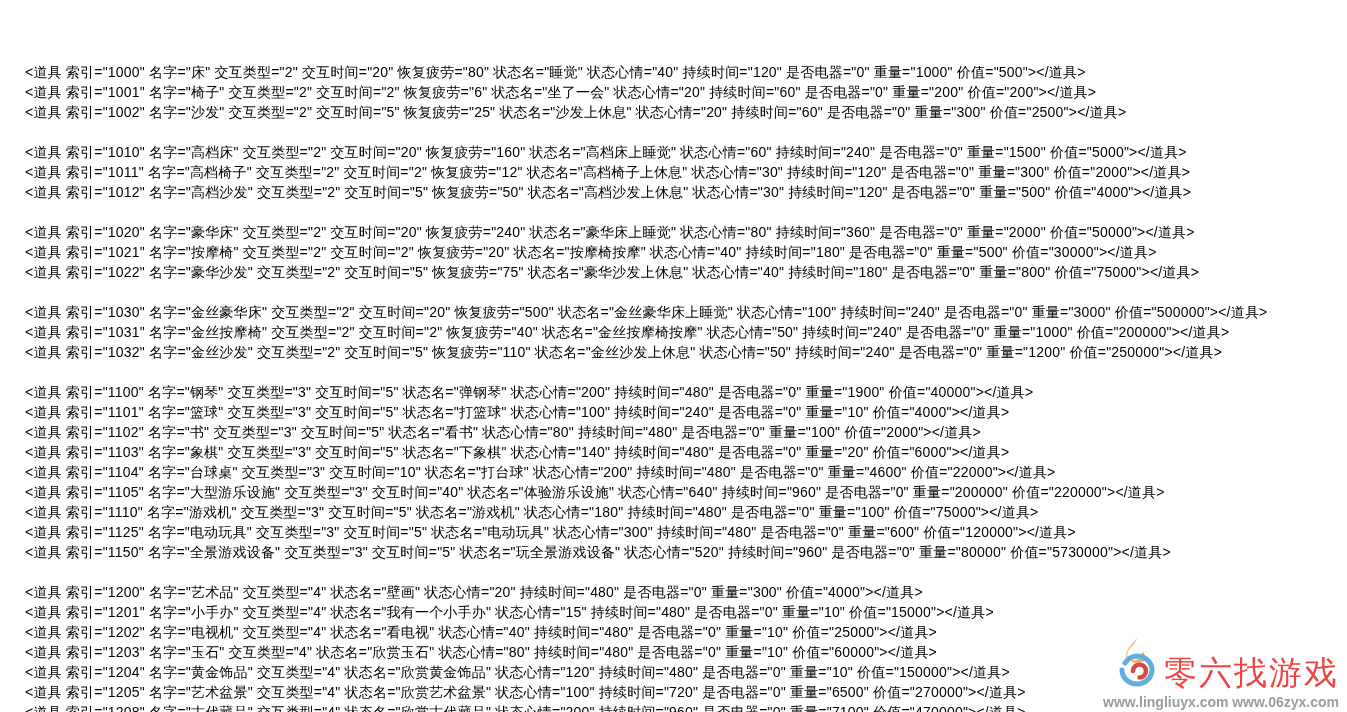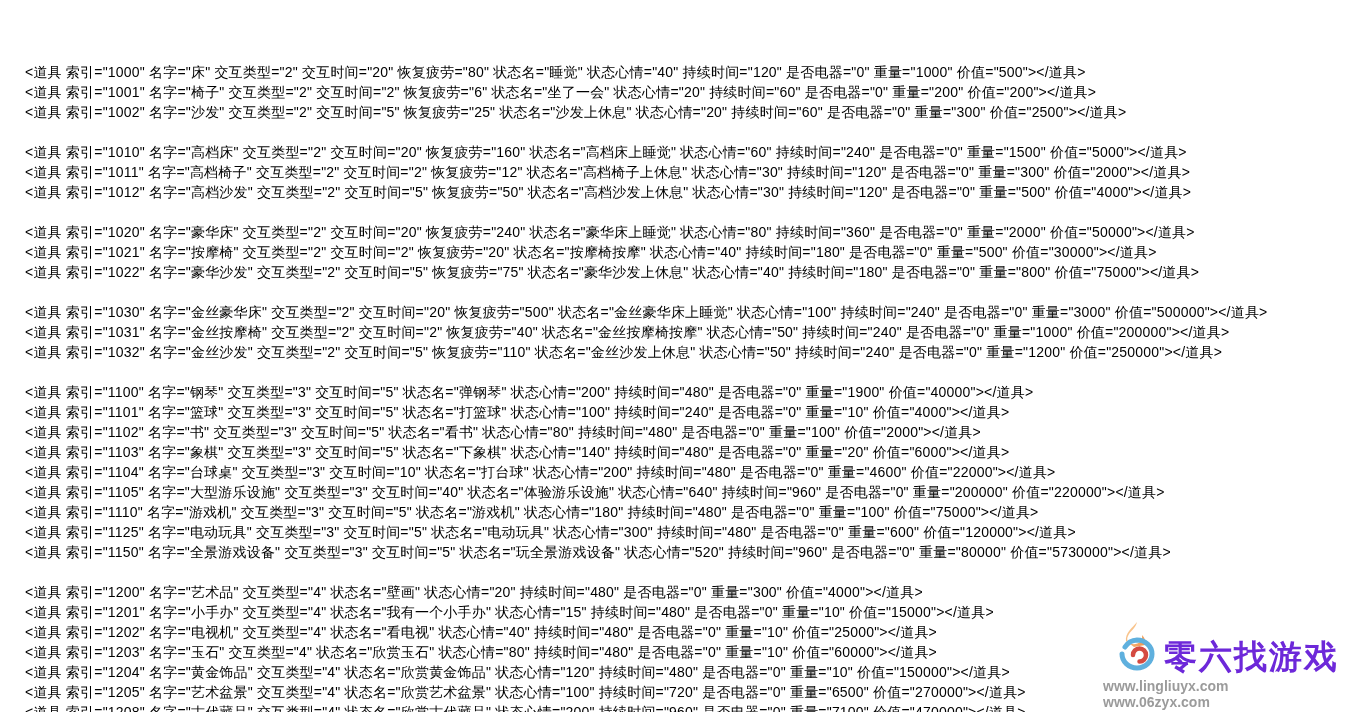--- a/index.html
+++ b/index.html
@@ -38,38 +38,37 @@
     width: 236px;
     user-select: none;
   }
   .wm-top {
     display: flex;
     align-items: flex-end;
     justify-content: flex-end;
     gap: 6px;
   }
   .wm-title {
-    color: #6d28d9;
-    font-weight: 700;
+    color: #ef4444;
+    font-weight: 400;
     font-size: 33px;
     line-height: 1;
     letter-spacing: 2px;
     white-space: nowrap;
     padding-bottom: 2px;
   }
   .wm-urls {
     display: flex;
     justify-content: space-between;
     margin-top: 3px;
     color: #9b9b9b;
     font-weight: 700;
     font-size: 14px;
     line-height: 16px;
     white-space: nowrap;
-    flex-direction: column;
   }
   .wm-icon { flex: 0 0 auto; }
 </style>
 </head>
 <body>
 
 <div class="file-text">
   <div id="groups-container"><div class="group"><div class="line">&lt;道具 索引="1000" 名字="床" 交互类型="2" 交互时间="20" 恢复疲劳="80" 状态名="睡觉" 状态心情="40" 持续时间="120" 是否电器="0" 重量="1000" 价值="500"&gt;&lt;/道具&gt;</div><div class="line">&lt;道具 索引="1001" 名字="椅子" 交互类型="2" 交互时间="2" 恢复疲劳="6" 状态名="坐了一会" 状态心情="20" 持续时间="60" 是否电器="0" 重量="200" 价值="200"&gt;&lt;/道具&gt;</div><div class="line">&lt;道具 索引="1002" 名字="沙发" 交互类型="2" 交互时间="5" 恢复疲劳="25" 状态名="沙发上休息" 状态心情="20" 持续时间="60" 是否电器="0" 重量="300" 价值="2500"&gt;&lt;/道具&gt;</div></div><div class="group"><div class="line">&lt;道具 索引="1010" 名字="高档床" 交互类型="2" 交互时间="20" 恢复疲劳="160" 状态名="高档床上睡觉" 状态心情="60" 持续时间="240" 是否电器="0" 重量="1500" 价值="5000"&gt;&lt;/道具&gt;</div><div class="line">&lt;道具 索引="1011" 名字="高档椅子" 交互类型="2" 交互时间="2" 恢复疲劳="12" 状态名="高档椅子上休息" 状态心情="30" 持续时间="120" 是否电器="0" 重量="300" 价值="2000"&gt;&lt;/道具&gt;</div><div class="line">&lt;道具 索引="1012" 名字="高档沙发" 交互类型="2" 交互时间="5" 恢复疲劳="50" 状态名="高档沙发上休息" 状态心情="30" 持续时间="120" 是否电器="0" 重量="500" 价值="4000"&gt;&lt;/道具&gt;</div></div><div class="group"><div class="line">&lt;道具 索引="1020" 名字="豪华床" 交互类型="2" 交互时间="20" 恢复疲劳="240" 状态名="豪华床上睡觉" 状态心情="80" 持续时间="360" 是否电器="0" 重量="2000" 价值="50000"&gt;&lt;/道具&gt;</div><div class="line">&lt;道具 索引="1021" 名字="按摩椅" 交互类型="2" 交互时间="2" 恢复疲劳="20" 状态名="按摩椅按摩" 状态心情="40" 持续时间="180" 是否电器="0" 重量="500" 价值="30000"&gt;&lt;/道具&gt;</div><div class="line">&lt;道具 索引="1022" 名字="豪华沙发" 交互类型="2" 交互时间="5" 恢复疲劳="75" 状态名="豪华沙发上休息" 状态心情="40" 持续时间="180" 是否电器="0" 重量="800" 价值="75000"&gt;&lt;/道具&gt;</div></div><div class="group"><div class="line">&lt;道具 索引="1030" 名字="金丝豪华床" 交互类型="2" 交互时间="20" 恢复疲劳="500" 状态名="金丝豪华床上睡觉" 状态心情="100" 持续时间="240" 是否电器="0" 重量="3000" 价值="500000"&gt;&lt;/道具&gt;</div><div class="line">&lt;道具 索引="1031" 名字="金丝按摩椅" 交互类型="2" 交互时间="2" 恢复疲劳="40" 状态名="金丝按摩椅按摩" 状态心情="50" 持续时间="240" 是否电器="0" 重量="1000" 价值="200000"&gt;&lt;/道具&gt;</div><div class="line">&lt;道具 索引="1032" 名字="金丝沙发" 交互类型="2" 交互时间="5" 恢复疲劳="110" 状态名="金丝沙发上休息" 状态心情="50" 持续时间="240" 是否电器="0" 重量="1200" 价值="250000"&gt;&lt;/道具&gt;</div></div><div class="group"><div class="line">&lt;道具 索引="1100" 名字="钢琴" 交互类型="3" 交互时间="5" 状态名="弹钢琴" 状态心情="200" 持续时间="480" 是否电器="0" 重量="1900" 价值="40000"&gt;&lt;/道具&gt;</div><div class="line">&lt;道具 索引="1101" 名字="篮球" 交互类型="3" 交互时间="5" 状态名="打篮球" 状态心情="100" 持续时间="240" 是否电器="0" 重量="10" 价值="4000"&gt;&lt;/道具&gt;</div><div class="line">&lt;道具 索引="1102" 名字="书" 交互类型="3" 交互时间="5" 状态名="看书" 状态心情="80" 持续时间="480" 是否电器="0" 重量="100" 价值="2000"&gt;&lt;/道具&gt;</div><div class="line">&lt;道具 索引="1103" 名字="象棋" 交互类型="3" 交互时间="5" 状态名="下象棋" 状态心情="140" 持续时间="480" 是否电器="0" 重量="20" 价值="6000"&gt;&lt;/道具&gt;</div><div class="line">&lt;道具 索引="1104" 名字="台球桌" 交互类型="3" 交互时间="10" 状态名="打台球" 状态心情="200" 持续时间="480" 是否电器="0" 重量="4600" 价值="22000"&gt;&lt;/道具&gt;</div><div class="line">&lt;道具 索引="1105" 名字="大型游乐设施" 交互类型="3" 交互时间="40" 状态名="体验游乐设施" 状态心情="640" 持续时间="960" 是否电器="0" 重量="200000" 价值="220000"&gt;&lt;/道具&gt;</div><div class="line">&lt;道具 索引="1110" 名字="游戏机" 交互类型="3" 交互时间="5" 状态名="游戏机" 状态心情="180" 持续时间="480" 是否电器="0" 重量="100" 价值="75000"&gt;&lt;/道具&gt;</div><div class="line">&lt;道具 索引="1125" 名字="电动玩具" 交互类型="3" 交互时间="5" 状态名="电动玩具" 状态心情="300" 持续时间="480" 是否电器="0" 重量="600" 价值="120000"&gt;&lt;/道具&gt;</div><div class="line">&lt;道具 索引="1150" 名字="全景游戏设备" 交互类型="3" 交互时间="5" 状态名="玩全景游戏设备" 状态心情="520" 持续时间="960" 是否电器="0" 重量="80000" 价值="5730000"&gt;&lt;/道具&gt;</div></div><div class="group"><div class="line">&lt;道具 索引="1200" 名字="艺术品" 交互类型="4" 状态名="壁画" 状态心情="20" 持续时间="480" 是否电器="0" 重量="300" 价值="4000"&gt;&lt;/道具&gt;</div><div class="line">&lt;道具 索引="1201" 名字="小手办" 交互类型="4" 状态名="我有一个小手办" 状态心情="15" 持续时间="480" 是否电器="0" 重量="10" 价值="15000"&gt;&lt;/道具&gt;</div><div class="line">&lt;道具 索引="1202" 名字="电视机" 交互类型="4" 状态名="看电视" 状态心情="40" 持续时间="480" 是否电器="0" 重量="10" 价值="25000"&gt;&lt;/道具&gt;</div><div class="line">&lt;道具 索引="1203" 名字="玉石" 交互类型="4" 状态名="欣赏玉石" 状态心情="80" 持续时间="480" 是否电器="0" 重量="10" 价值="60000"&gt;&lt;/道具&gt;</div><div class="line">&lt;道具 索引="1204" 名字="黄金饰品" 交互类型="4" 状态名="欣赏黄金饰品" 状态心情="120" 持续时间="480" 是否电器="0" 重量="10" 价值="150000"&gt;&lt;/道具&gt;</div><div class="line">&lt;道具 索引="1205" 名字="艺术盆景" 交互类型="4" 状态名="欣赏艺术盆景" 状态心情="100" 持续时间="720" 是否电器="0" 重量="6500" 价值="270000"&gt;&lt;/道具&gt;</div><div class="line">&lt;道具 索引="1208" 名字="古代藏品" 交互类型="4" 状态名="欣赏古代藏品" 状态心情="200" 持续时间="960" 是否电器="0" 重量="7100" 价值="470000"&gt;&lt;/道具&gt;</div></div></div>
 </div>
 

